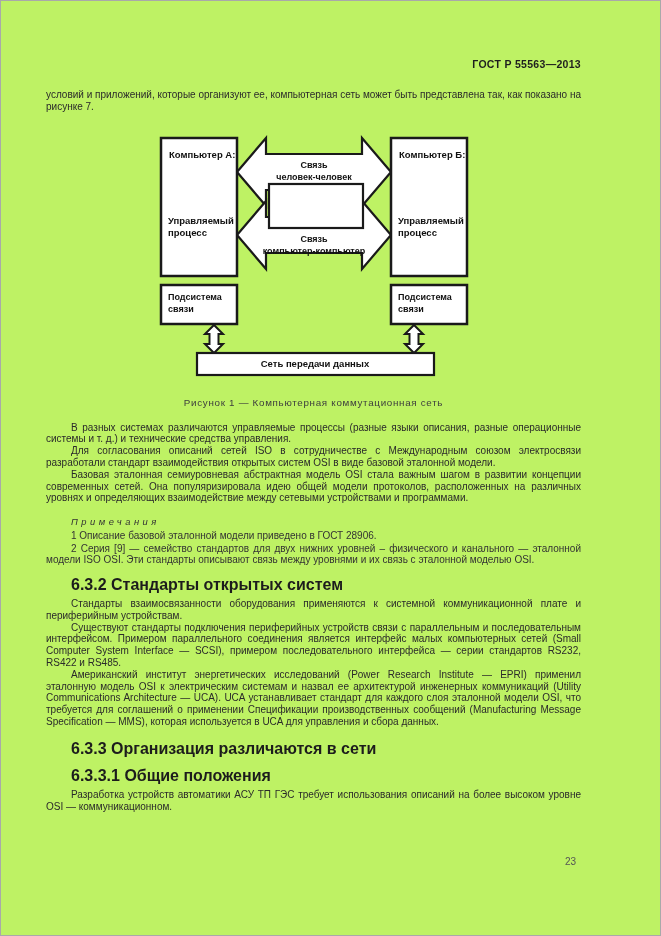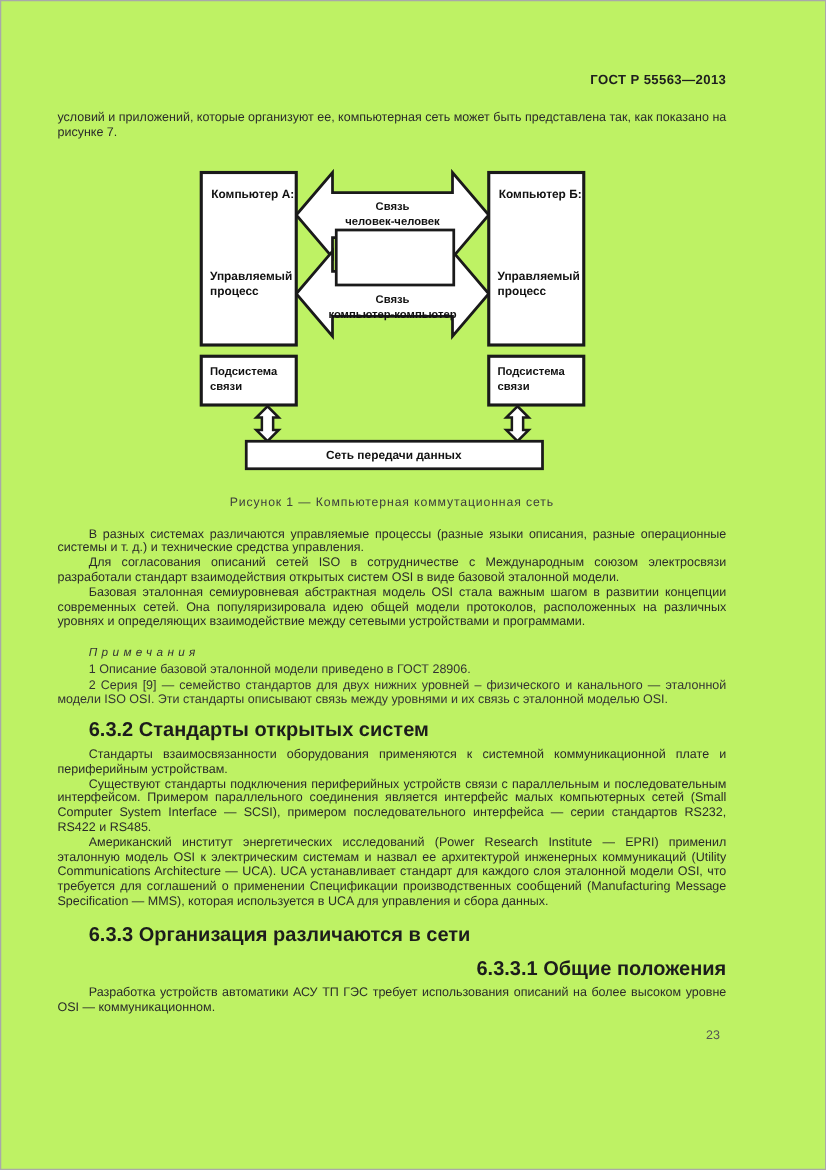--- a/index.html
+++ b/index.html
@@ -58,25 +58,25 @@
     color: #333333;
   }
   h3.sect {
     font-size: 16px;
     font-weight: bold;
     text-indent: 25px;
     color: #1c1c1c;
     margin: 10px 0 4px 0;
   }
   h3.sect-633 { margin-top: 12px; }
-  h3.sect-6331 { margin-top: 9px; text-align: right; }
+  h3.sect-6331 { margin-top: 9px; }
   .page-number {
     position: absolute;
     top 847px;
-    top: 822px;
+    top: 855px;
     right: 84px;
     font-size: 10px;
     color: #555555;
   }
   
   .dg-shape { fill: #ffffff; stroke: #1a1a1a; }
   text.dg-t {
     fill: #111111;
     font-family: "Liberation Sans", sans-serif;
     font-weight: bold;

